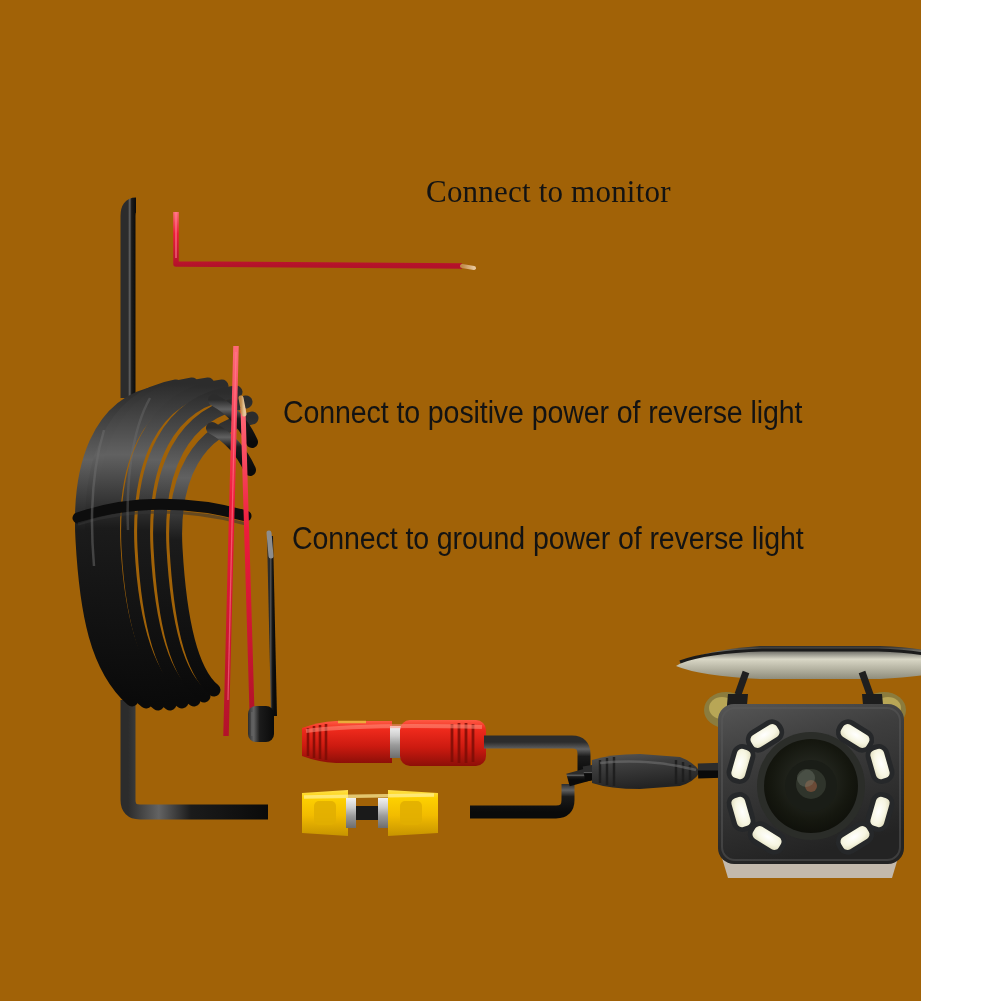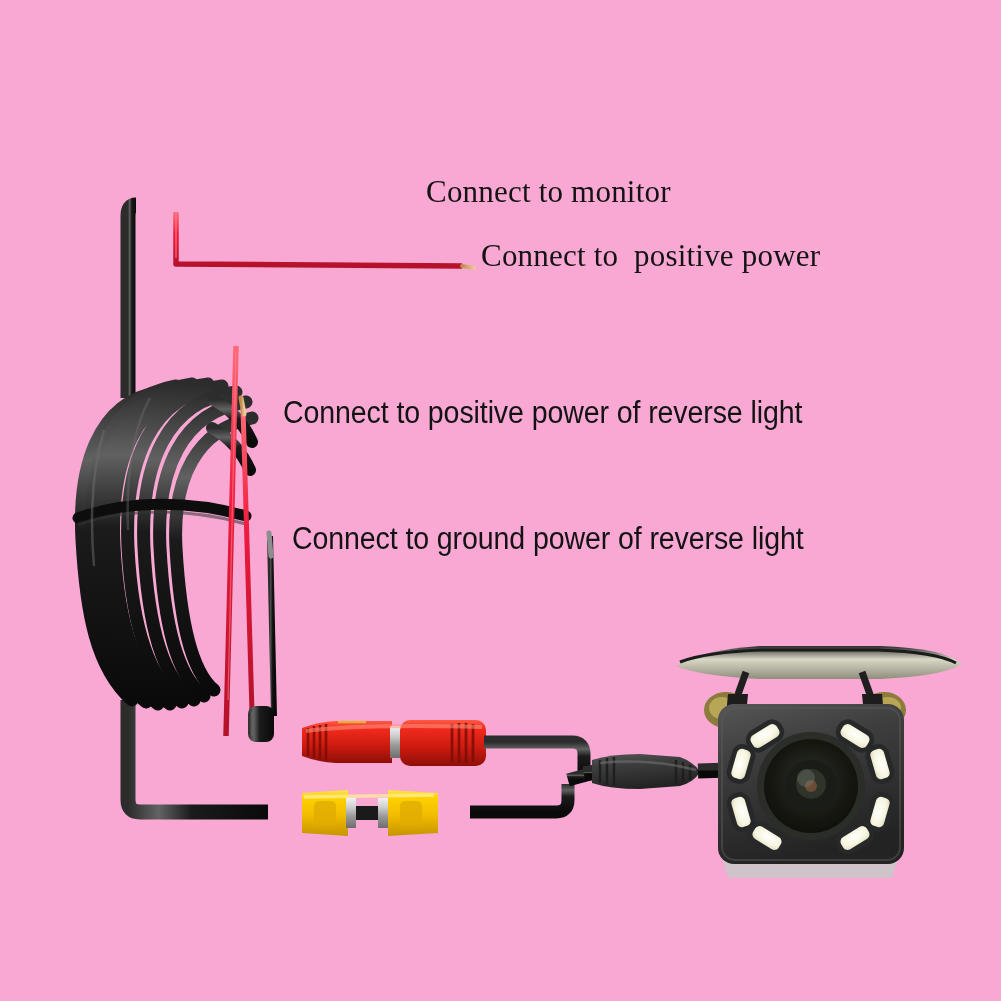--- a/index.html
+++ b/index.html
@@ -3,23 +3,23 @@
 <meta charset="utf-8">
 <title>Backup Camera Wiring Diagram</title>
 <style>
   html, body {
     margin: 0;
     padding: 0;
     background: #ffffff;
   }
   #stage {
     position: relative;
-    width: 1001px;
+    width: 921px;
     height: 1001px;
-    background: #f9a8d4;
+    background: #a16207;
     overflow: hidden;
     font-family: "Liberation Sans", sans-serif;
   }
   #art {
     position: absolute;
     left: 0; top: 0;
     width: 1001px;
     height: 1001px;
   }
   .label {
@@ -329,19 +329,18 @@
         <g transform="translate(855,838) rotate(-32)">
           <rect x="-20" y="-12" width="40" height="24" rx="11" fill="#26282a"></rect>
           <rect x="-15" y="-7" width="30" height="14" rx="5" fill="url(#gLedGlow)"></rect>
         </g>
       </g>
     </g>
   </svg>
 
   <div class="label label-wide" id="lbl-monitor">Connect to monitor</div>
 
-  <div class="label label-wide" id="lbl-positive">Connect to  positive power</div>
 
   <div class="label label-narrow" id="lbl-reverse-pos">Connect to positive power of reverse light</div>
 
   <div class="label label-narrow" id="lbl-reverse-gnd">Connect to ground power of reverse light</div>
 
 </div>
 
 </body></html>

